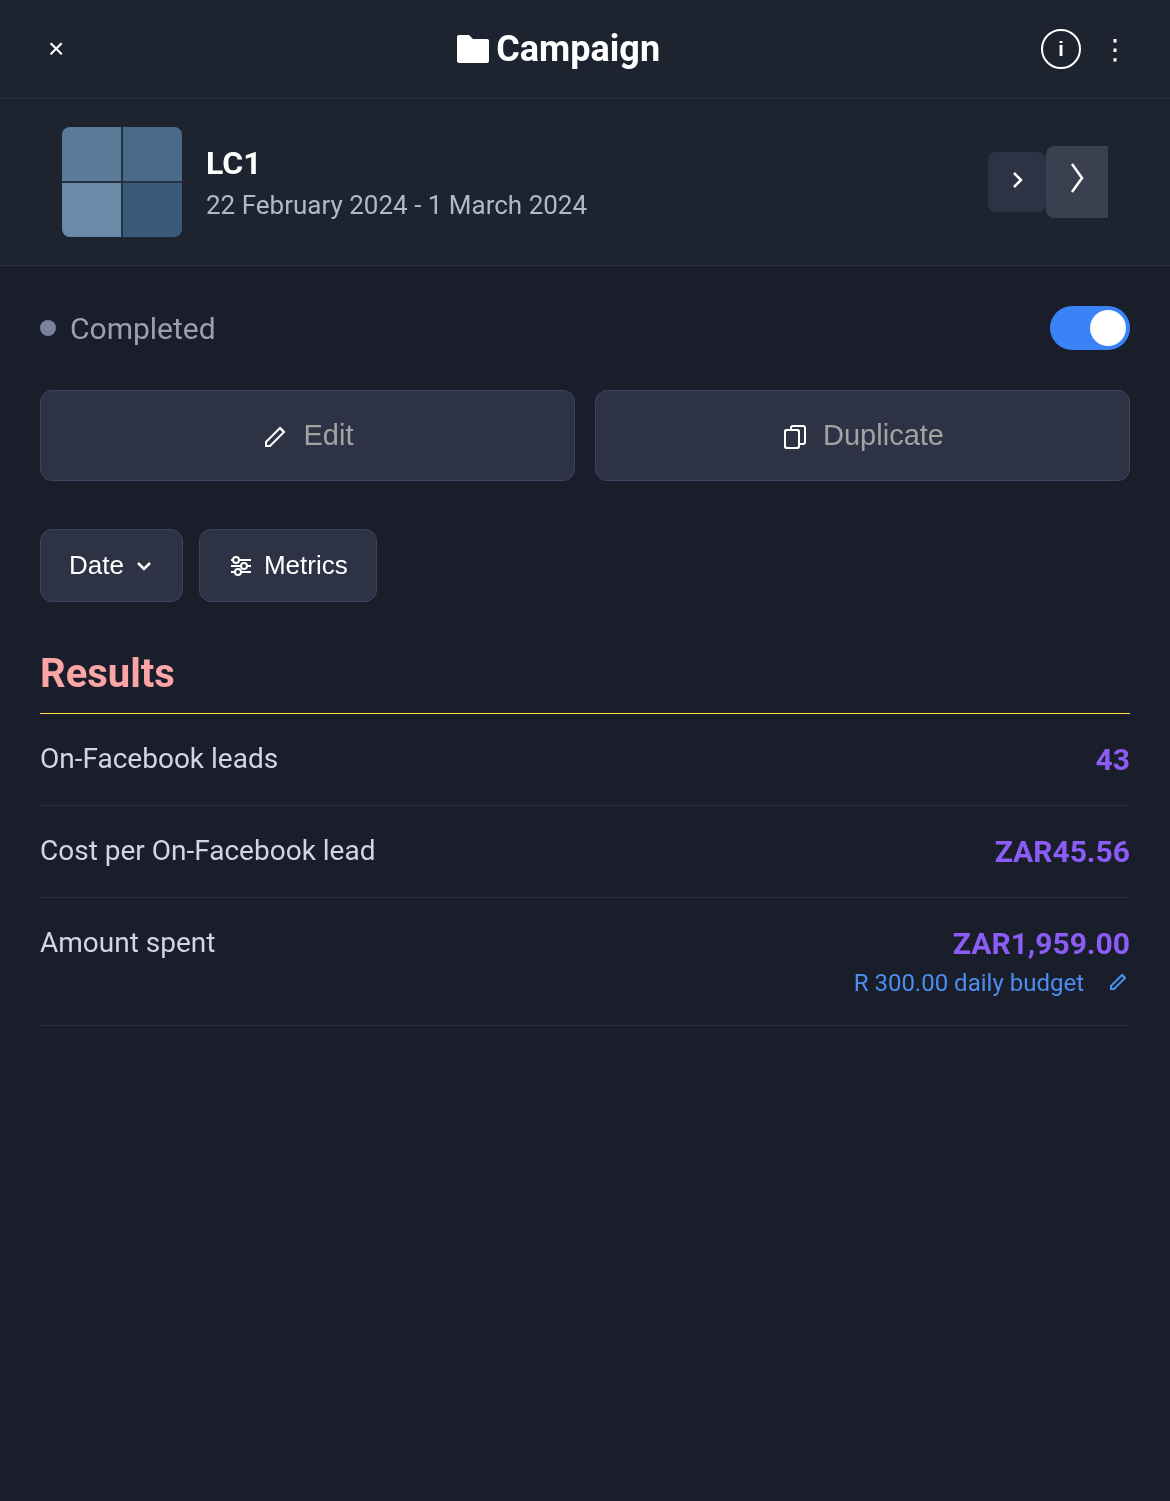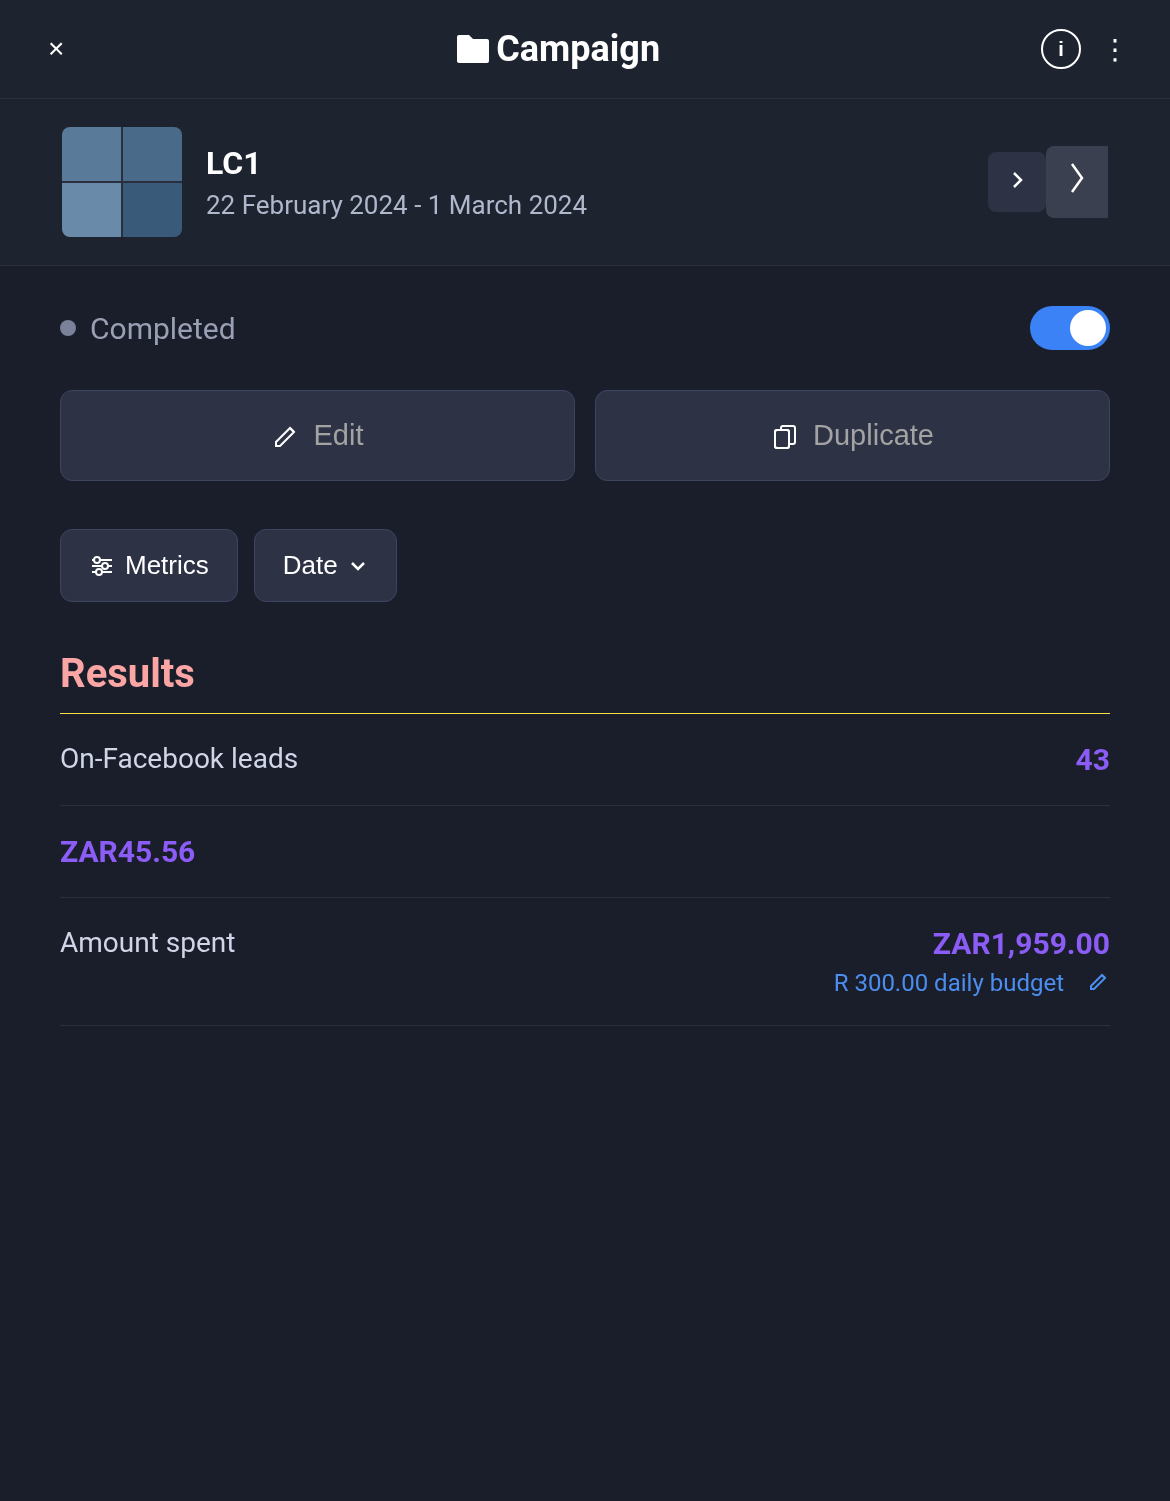--- a/index.html
+++ b/index.html
@@ -163,21 +163,21 @@
       border: none;
       color: #ffffff;
       font-size: 32px;
       cursor: pointer;
       padding: 14px 20px;
       border-radius: 8px 0 0 8px;
     }
 
     
     .main-content {
-      padding: 40px 60px;
+      padding: 40px 40px;
       background: #1a1e2a;
     }
 
     
     .status-row {
       display: flex;
       align-items: center;
       justify-content: space-between;
       margin-bottom: 40px;
     }
@@ -441,49 +441,50 @@
         <rect x="10" y="4" width="14" height="18" rx="2" stroke="#ffffff" stroke-width="2" fill="none"></rect>
         <rect x="4" y="8" width="14" height="18" rx="2" stroke="#ffffff" stroke-width="2" fill="#2d3345"></rect>
         <rect x="4" y="8" width="14" height="18" rx="2" stroke="#ffffff" stroke-width="2" fill="none"></rect>
       </svg>
       <span>Duplicate</span>
     </button>
   </div>
 
   <div class="filter-buttons">
     <button class="filter-btn">
+      <span>Date</span>
+      <svg class="chevron-svg" viewBox="0 0 20 20" xmlns="http://www.w3.org/2000/svg">
+        <polyline points="4,7 10,13 16,7" stroke="#ffffff" stroke-width="2.5" fill="none"></polyline>
+      </svg>
+    </button>
+    <button class="filter-btn">
       <svg class="sliders-svg" viewBox="0 0 26 26" xmlns="http://www.w3.org/2000/svg">
         <line x1="3" y1="7" x2="23" y2="7" stroke="#ffffff" stroke-width="2"></line>
         <line x1="3" y1="13" x2="23" y2="13" stroke="#ffffff" stroke-width="2"></line>
         <line x1="3" y1="19" x2="23" y2="19" stroke="#ffffff" stroke-width="2"></line>
         <circle cx="8" cy="7" r="3" fill="#2d3345" stroke="#ffffff" stroke-width="2"></circle>
         <circle cx="16" cy="13" r="3" fill="#2d3345" stroke="#ffffff" stroke-width="2"></circle>
         <circle cx="10" cy="19" r="3" fill="#2d3345" stroke="#ffffff" stroke-width="2"></circle>
       </svg>
       <span>Metrics</span>
     </button>
-    <button class="filter-btn">
-      <span>Date</span>
-      <svg class="chevron-svg" viewBox="0 0 20 20" xmlns="http://www.w3.org/2000/svg">
-        <polyline points="4,7 10,13 16,7" stroke="#ffffff" stroke-width="2.5" fill="none"></polyline>
-      </svg>
-    </button>
   </div>
 
   <div class="results-section">
     <h2 class="results-title">Results</h2>
 
     <div class="results-table">
 
       <div class="result-row">
         <span class="result-label">On-Facebook leads</span>
         <span class="result-value">43</span>
       </div>
 
       <div class="result-row">
+        <span class="result-label">Cost per On-Facebook lead</span>
         <span class="result-value">ZAR45.56</span>
       </div>
 
       <div class="result-row" style="flex-direction: column; align-items: stretch;">
         <div style="display: flex; justify-content: space-between; align-items: flex-start;">
           <span class="result-label">Amount spent</span>
           <span class="result-value">ZAR1,959.00</span>
         </div>
         <div class="budget-note">
           <span class="budget-text">R 300.00 daily budget</span>

